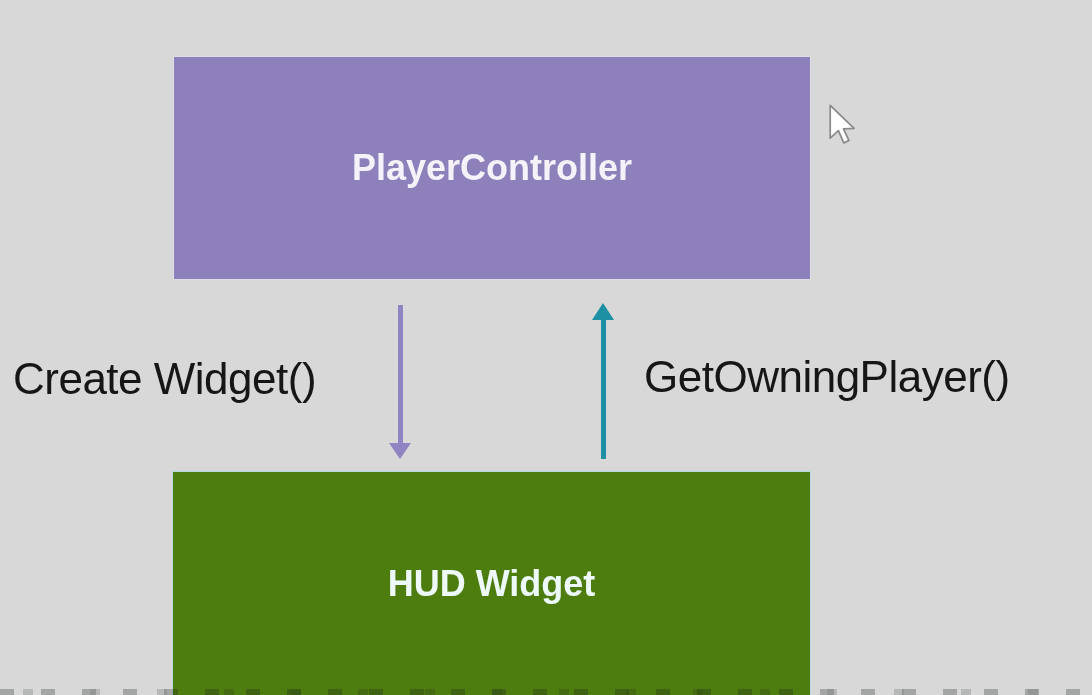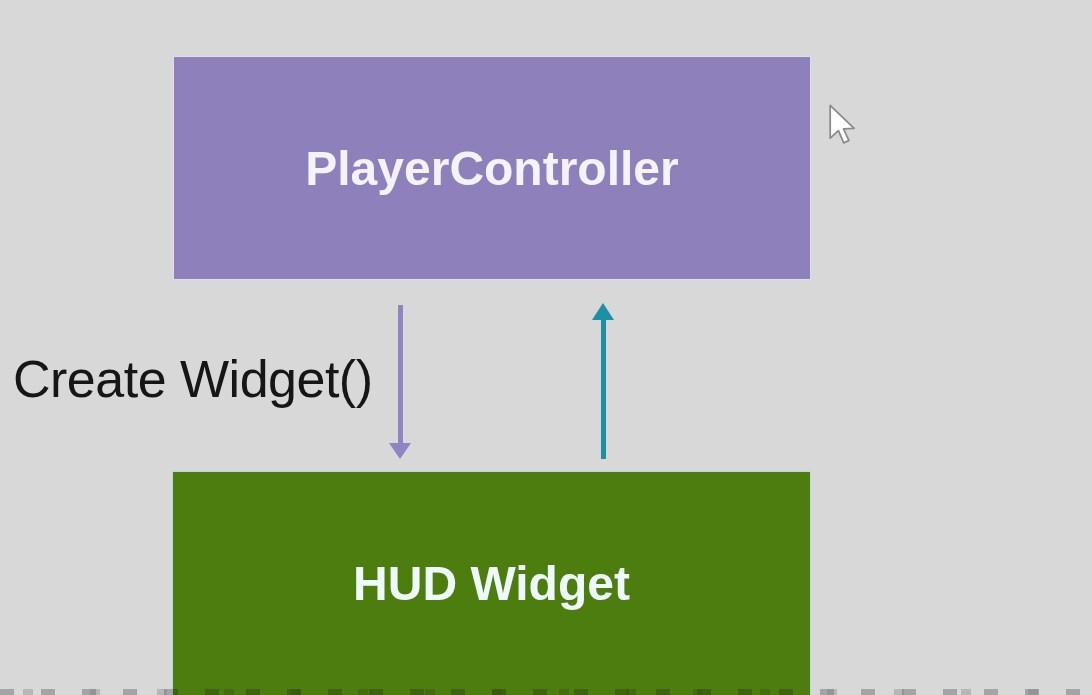--- a/index.html
+++ b/index.html
@@ -15,21 +15,21 @@
     background: #d8d8d8;
     overflow: hidden;
   }
   
   .node {
     position: absolute;
     display: flex;
     align-items: center;
     justify-content: center;
     font-weight: 600;
-    font-size: 48px;
+    font-size: 36px;
     letter-spacing: 0px;
   }
   .node-player {
     left: 174px;
     top: 57px;
     width: 636px;
     height: 222px;
     background: #8e80ba;
     color: #f5f2f9;
     box-shadow: 0 0 0 1px rgba(230,225,244,0.55);
@@ -72,21 +72,21 @@
   .arrow-get .head {
     left: 592px;
     top: 303px;
     border-left: 11px solid transparent;
     border-right: 11px solid transparent;
     border-bottom: 17px solid #1e90a4;
   }
   
   .edge-label {
     position: absolute;
-    font-size: 52px;
+    font-size: 44px;
     font-weight: 400;
     color: #161616;
     letter-spacing: -0.5px;
     line-height: 52px;
     white-space: nowrap;
   }
   .label-create { left: 13px;  top: 353px; }
   .label-get    { left: 644px; top: 351px; }
 
   
@@ -124,20 +124,21 @@
   <div class="arrow arrow-create">
     <div class="shaft"></div>
     <div class="head"></div>
   </div>
   <div class="edge-label label-create">Create Widget()</div>
 
   <div class="arrow arrow-get">
     <div class="shaft"></div>
     <div class="head"></div>
   </div>
+  <div class="edge-label label-get">GetOwningPlayer()</div>
 
   <div class="node node-hud">
     <span>HUD Widget</span>
   </div>
 
   <div class="cursor">
     <svg width="27" height="41" viewBox="0 0 11.5 17.5" xmlns="http://www.w3.org/2000/svg">
       <polygon points="0.5,0.6 0.5,14.6 4.0,11.4 6.3,16.6 8.5,15.6 6.2,10.6 10.7,10.4" fill="#ffffff" stroke="#8a8a8a" stroke-width="0.75" stroke-linejoin="round"></polygon>
     </svg>
   </div>

